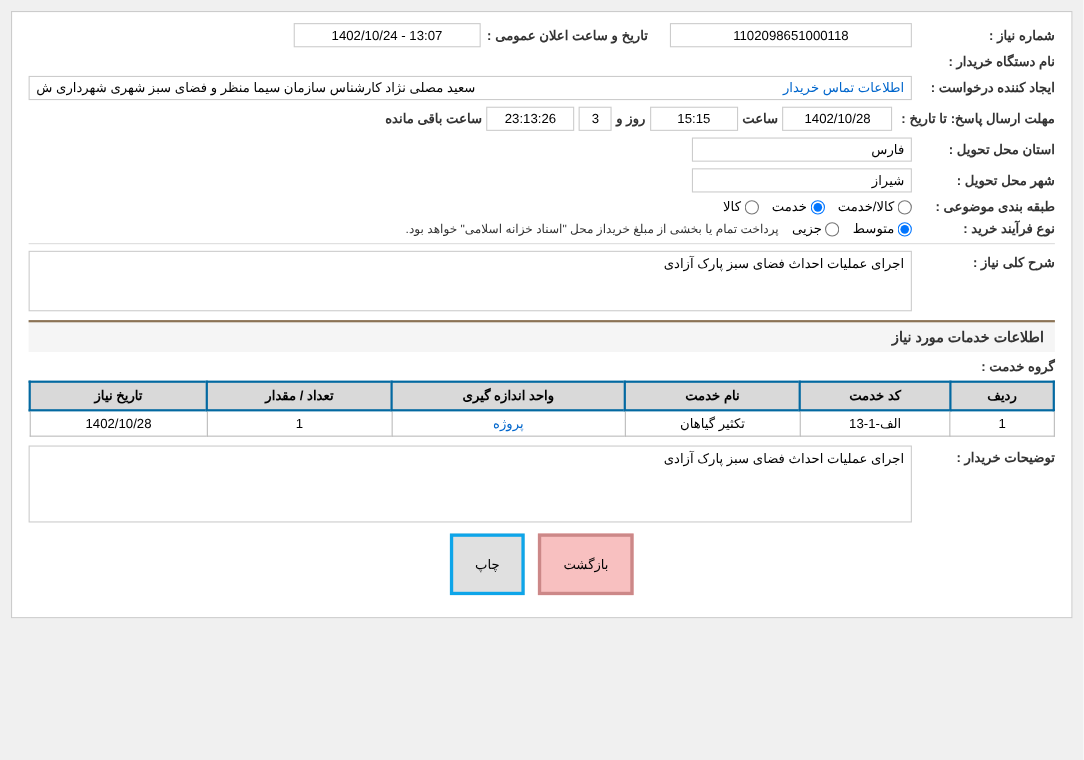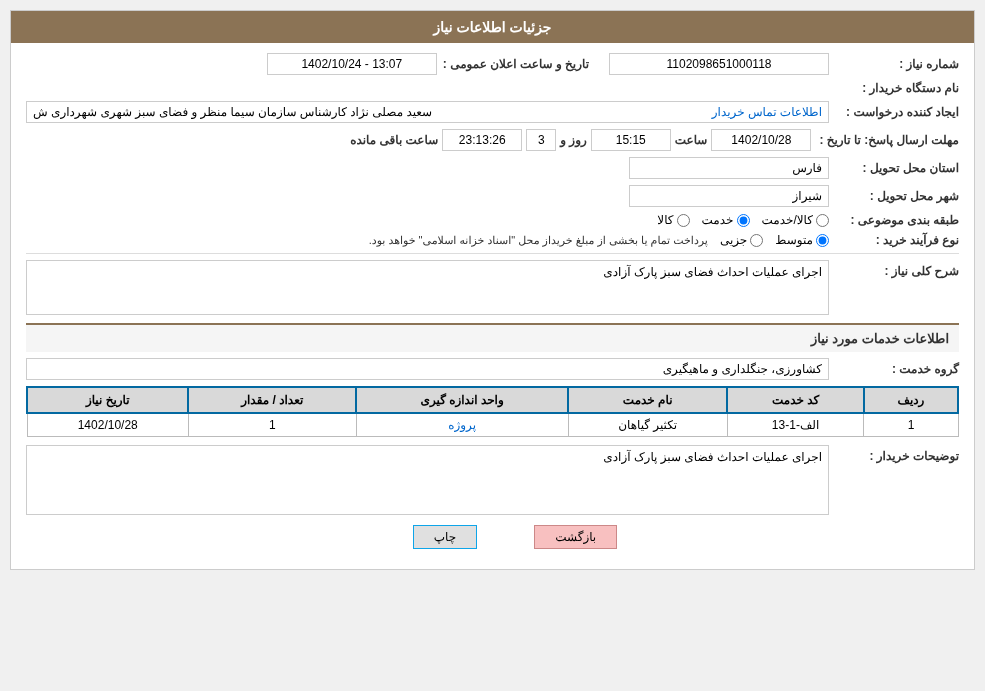--- a/index.html
+++ b/index.html
@@ -108,26 +108,25 @@
       color: #0066cc;
     }
     .btn-row {
       display: flex;
       justify-content: center;
       gap: 12px;
       margin-top: 10px;
       margin-bottom: 10px;
     }
     .btn {
-      padding: 4px 20px;
-      border: 1px solid #0ea5e9;
+      padding: 18px 20px;
+      border: 3px solid #0ea5e9;
       cursor: pointer;
       font-family: Tahoma, Arial, sans-serif;
       font-size: 12px;
-      margin-left: 45px;
     }
     .btn-print {
       background: #e0e0e0;
     }
     .btn-back {
       background: #f8c0c0;
       border-color: #cc8888;
     }
     .divider {
       border: none;
@@ -138,23 +137,20 @@
       font-size: 11px;
       color: #333;
       flex: 1;
     }
   </style>
 </head>
 <body>
 
 <div class="main-container">
 
-  <div class="page-header">
-    <span>جزئیات اطلاعات نیاز</span>
-  </div>
 
   <div class="content-area">
 
     <div class="info-row">
       <span class="label-cell">شماره نیاز :</span>
       <div class="value-box" style="max-width:220px; direction:ltr; text-align:center;">1102098651000118</div>
       <span style="width:20px;"></span>
       <span class="inline-label" style="margin-left:6px;">تاریخ و ساعت اعلان عمومی :</span>
       <div class="value-box" style="max-width:170px; direction:ltr; text-align:center;">1402/10/24 - 13:07</div>
     </div>
@@ -235,21 +231,20 @@
       <span class="label-cell" style="padding-top:4px;">شرح کلی نیاز :</span>
       <div style="flex:1; border:1px solid #ccc; padding:4px 6px; min-height:55px; text-align:right; background:#fff;">
         <span>اجرای عملیات احداث فضای سبز پارک آزادی</span>
       </div>
     </div>
 
     <div class="section-header">اطلاعات خدمات مورد نیاز</div>
 
     <div class="info-row" style="margin-top:6px;">
       <span class="label-cell">گروه خدمت :</span>
-      <div class="value-box">کشاورزی، جنگلداری و ماهیگیری</div>
     </div>
 
     <table class="service-table">
       <thead>
         <tr>
           <th>ردیف</th>
           <th>کد خدمت</th>
           <th>نام خدمت</th>
           <th>واحد اندازه گیری</th>
           <th>تعداد / مقدار</th>

